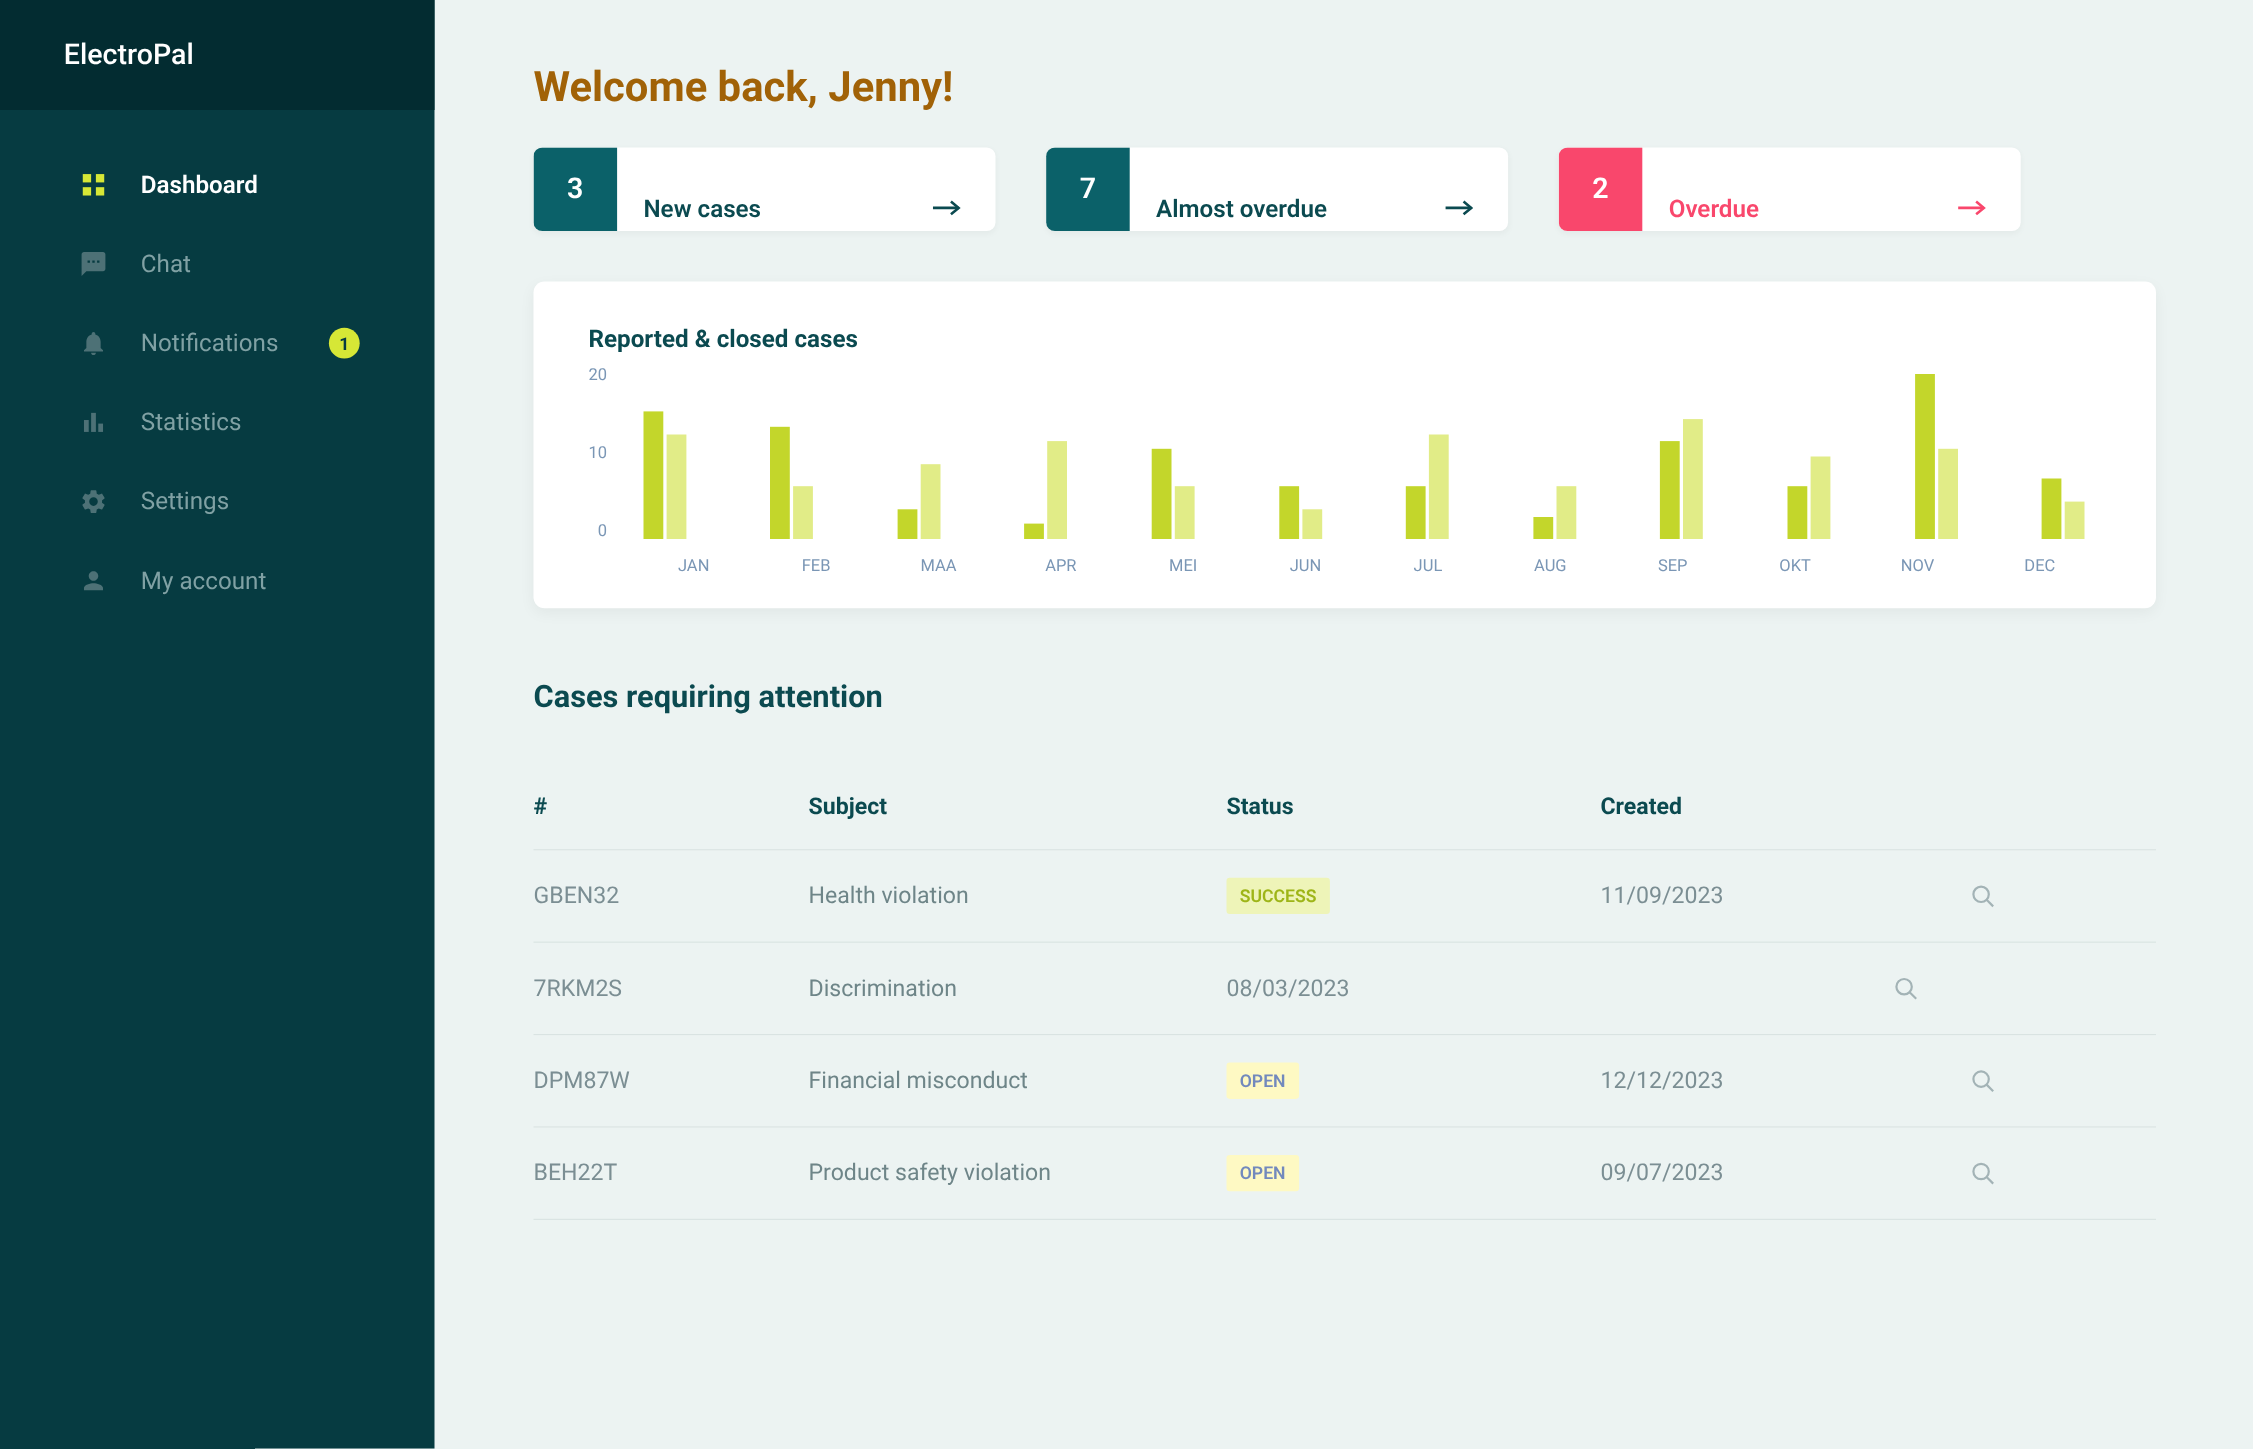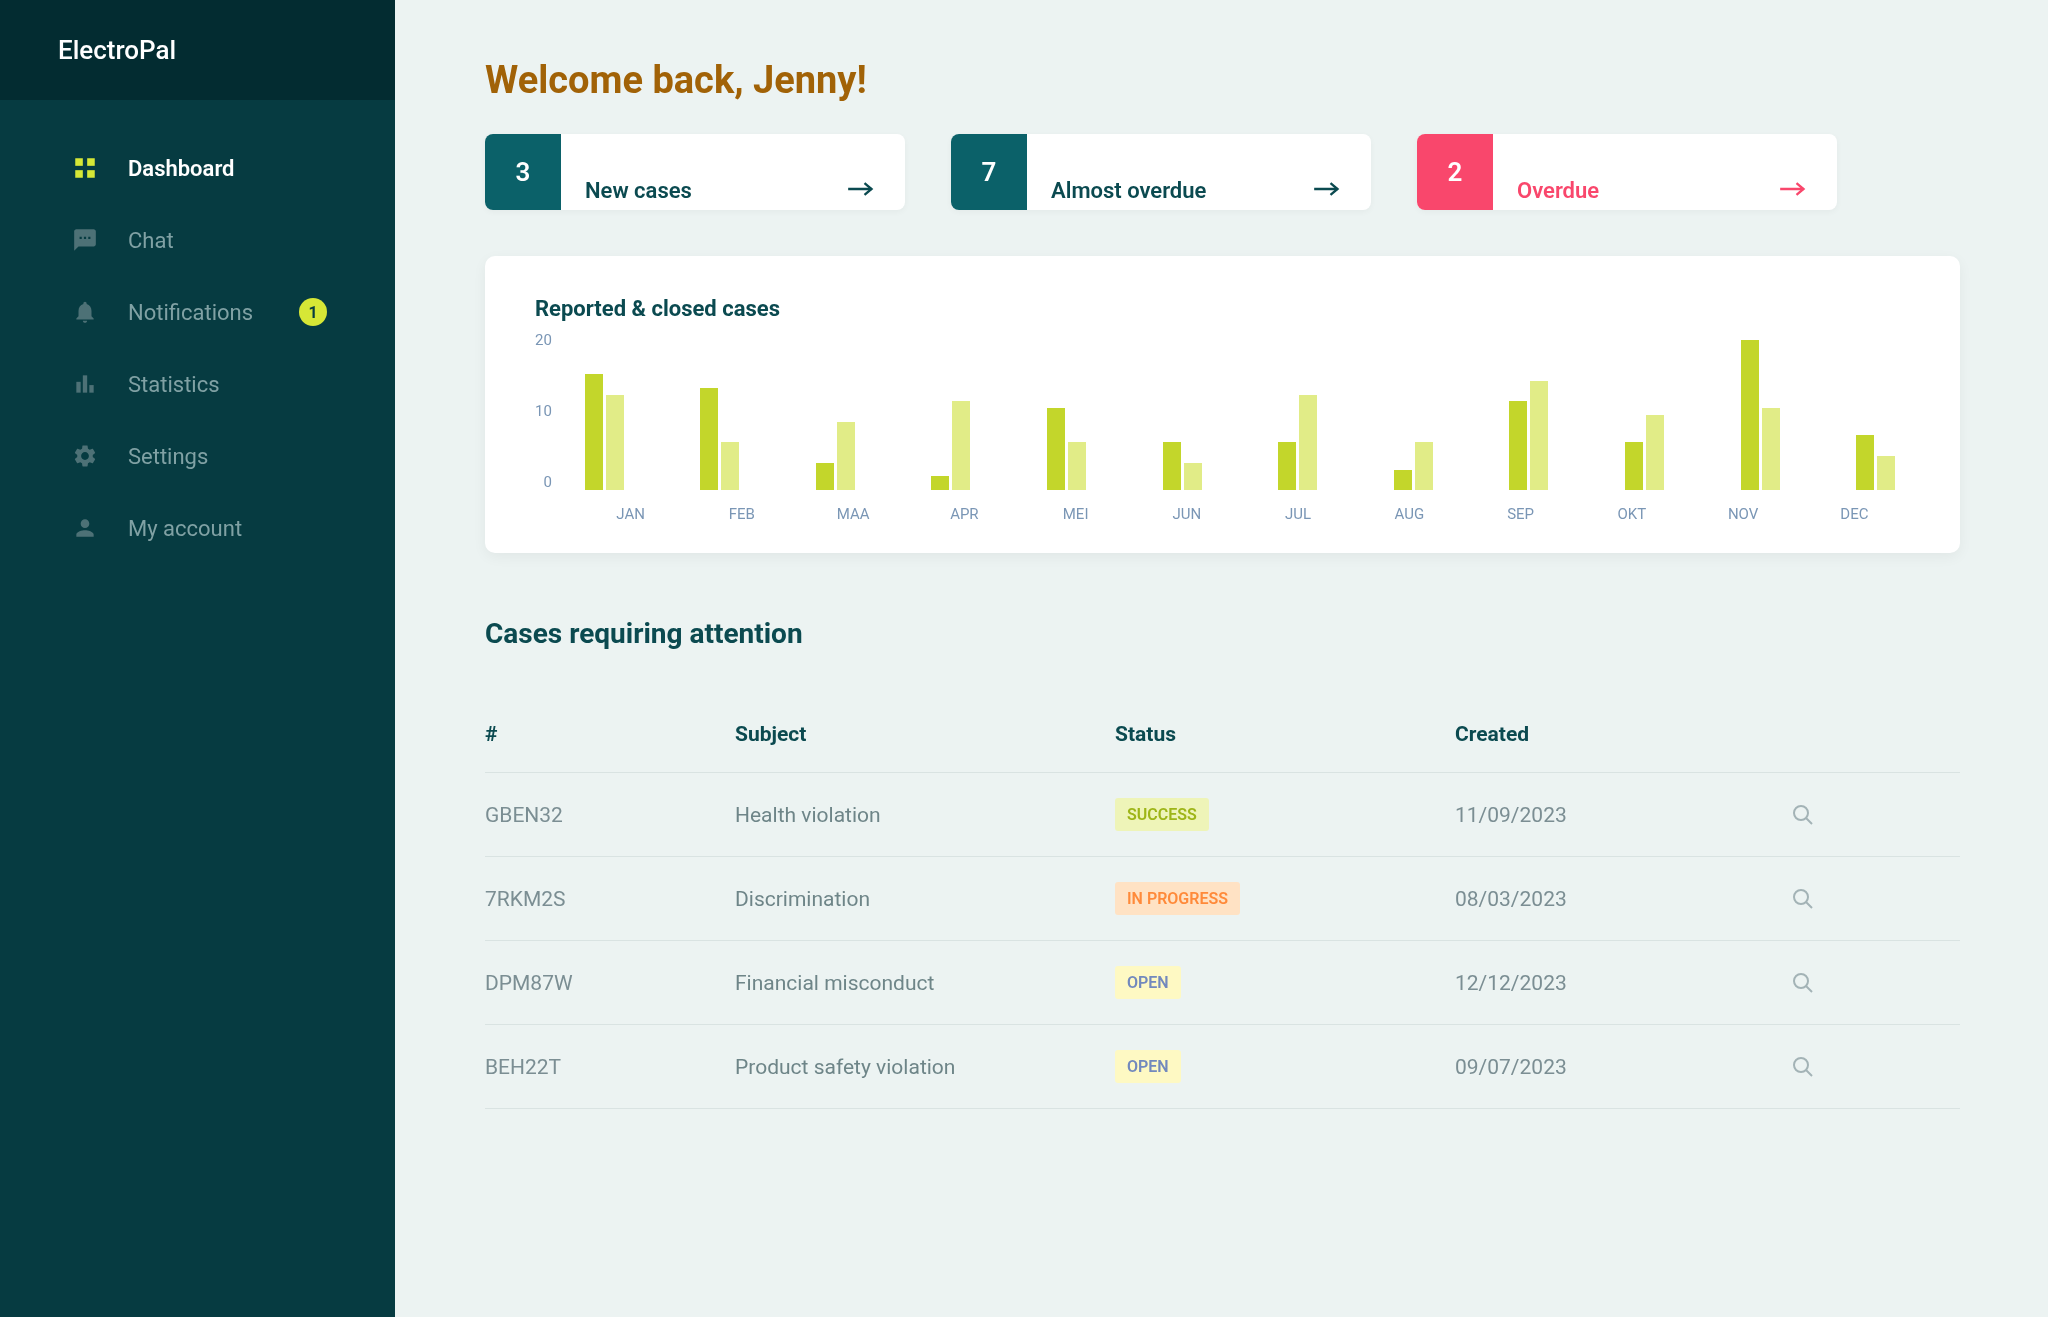--- a/index.html
+++ b/index.html
@@ -419,21 +419,20 @@
             <span class="row-search">
               <svg width="24" height="24" viewBox="0 0 24 24" fill="none" stroke-width="2">
                 <circle cx="10" cy="10" r="7"></circle>
                 <line x1="21" y1="21" x2="15" y2="15"></line>
               </svg>
             </span>
           </div>
           <div class="trow">
             <span>7RKM2S</span>
             <span class="subj">Discrimination</span>
-            <span><span class="badge inprogress">IN PROGRESS</span></span>
             <span>08/03/2023</span>
             <span class="row-search">
               <svg width="24" height="24" viewBox="0 0 24 24" fill="none" stroke-width="2">
                 <circle cx="10" cy="10" r="7"></circle>
                 <line x1="21" y1="21" x2="15" y2="15"></line>
               </svg>
             </span>
           </div>
           <div class="trow">
             <span>DPM87W</span>

